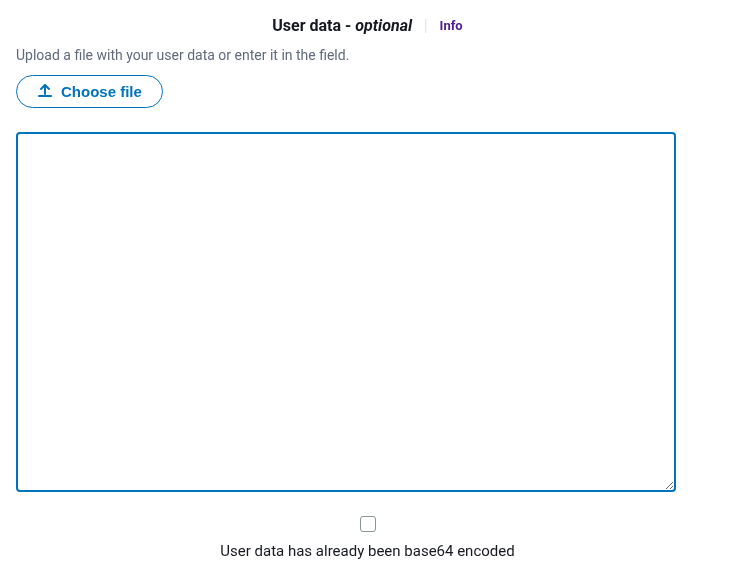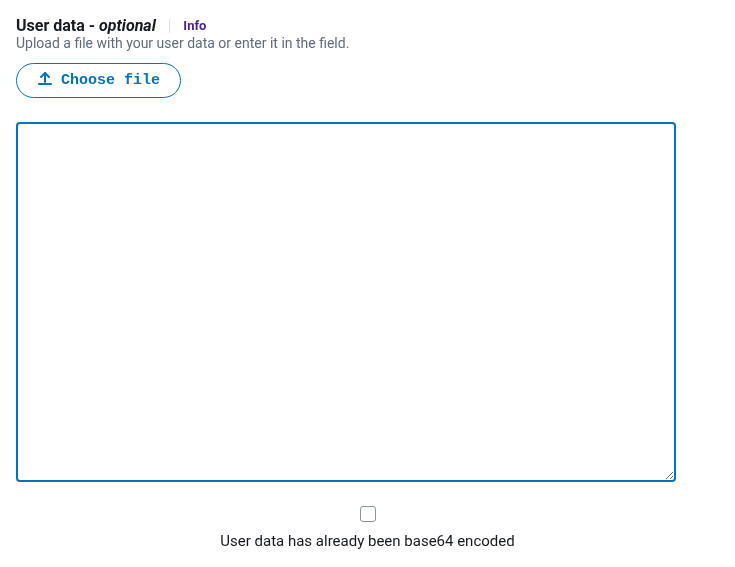--- a/index.html
+++ b/index.html
@@ -10,21 +10,22 @@
     body {
       font-family: -apple-system, BlinkMacSystemFont, "Segoe UI", Roboto, "Helvetica Neue", Arial, sans-serif;
       background: #ffffff;
       padding: 16px;
       width: 735px;
     }
     .header-row {
       display: flex;
       align-items: center;
       gap: 12px;
-      margin-bottom: 0;
+      margin-bottom: 12px;
+      justify-content: center;
     }
     .header-title {
       font-size: 16px;
       font-weight: 700;
       color: #16191f;
     }
     .header-optional {
       font-style: italic;
       font-weight: 700;
       color: #16191f;
@@ -51,21 +52,20 @@
       gap: 8px;
       border: 1.5px solid #0073bb;
       background: #ffffff;
       color: #0073bb;
       font-size: 15px;
       font-weight: 700;
       padding: 6px 20px;
       border-radius: 20px;
       cursor: pointer;
       margin-bottom: 24px;
-      font-family: Liberation Mono, monospace;
     }
     .choose-file-btn svg {
       width: 16px;
       height: 16px;
     }
     .user-data-textarea {
       width: 660px;
       height: 360px;
       border: 2px solid #0073bb;
       border-radius: 4px;

